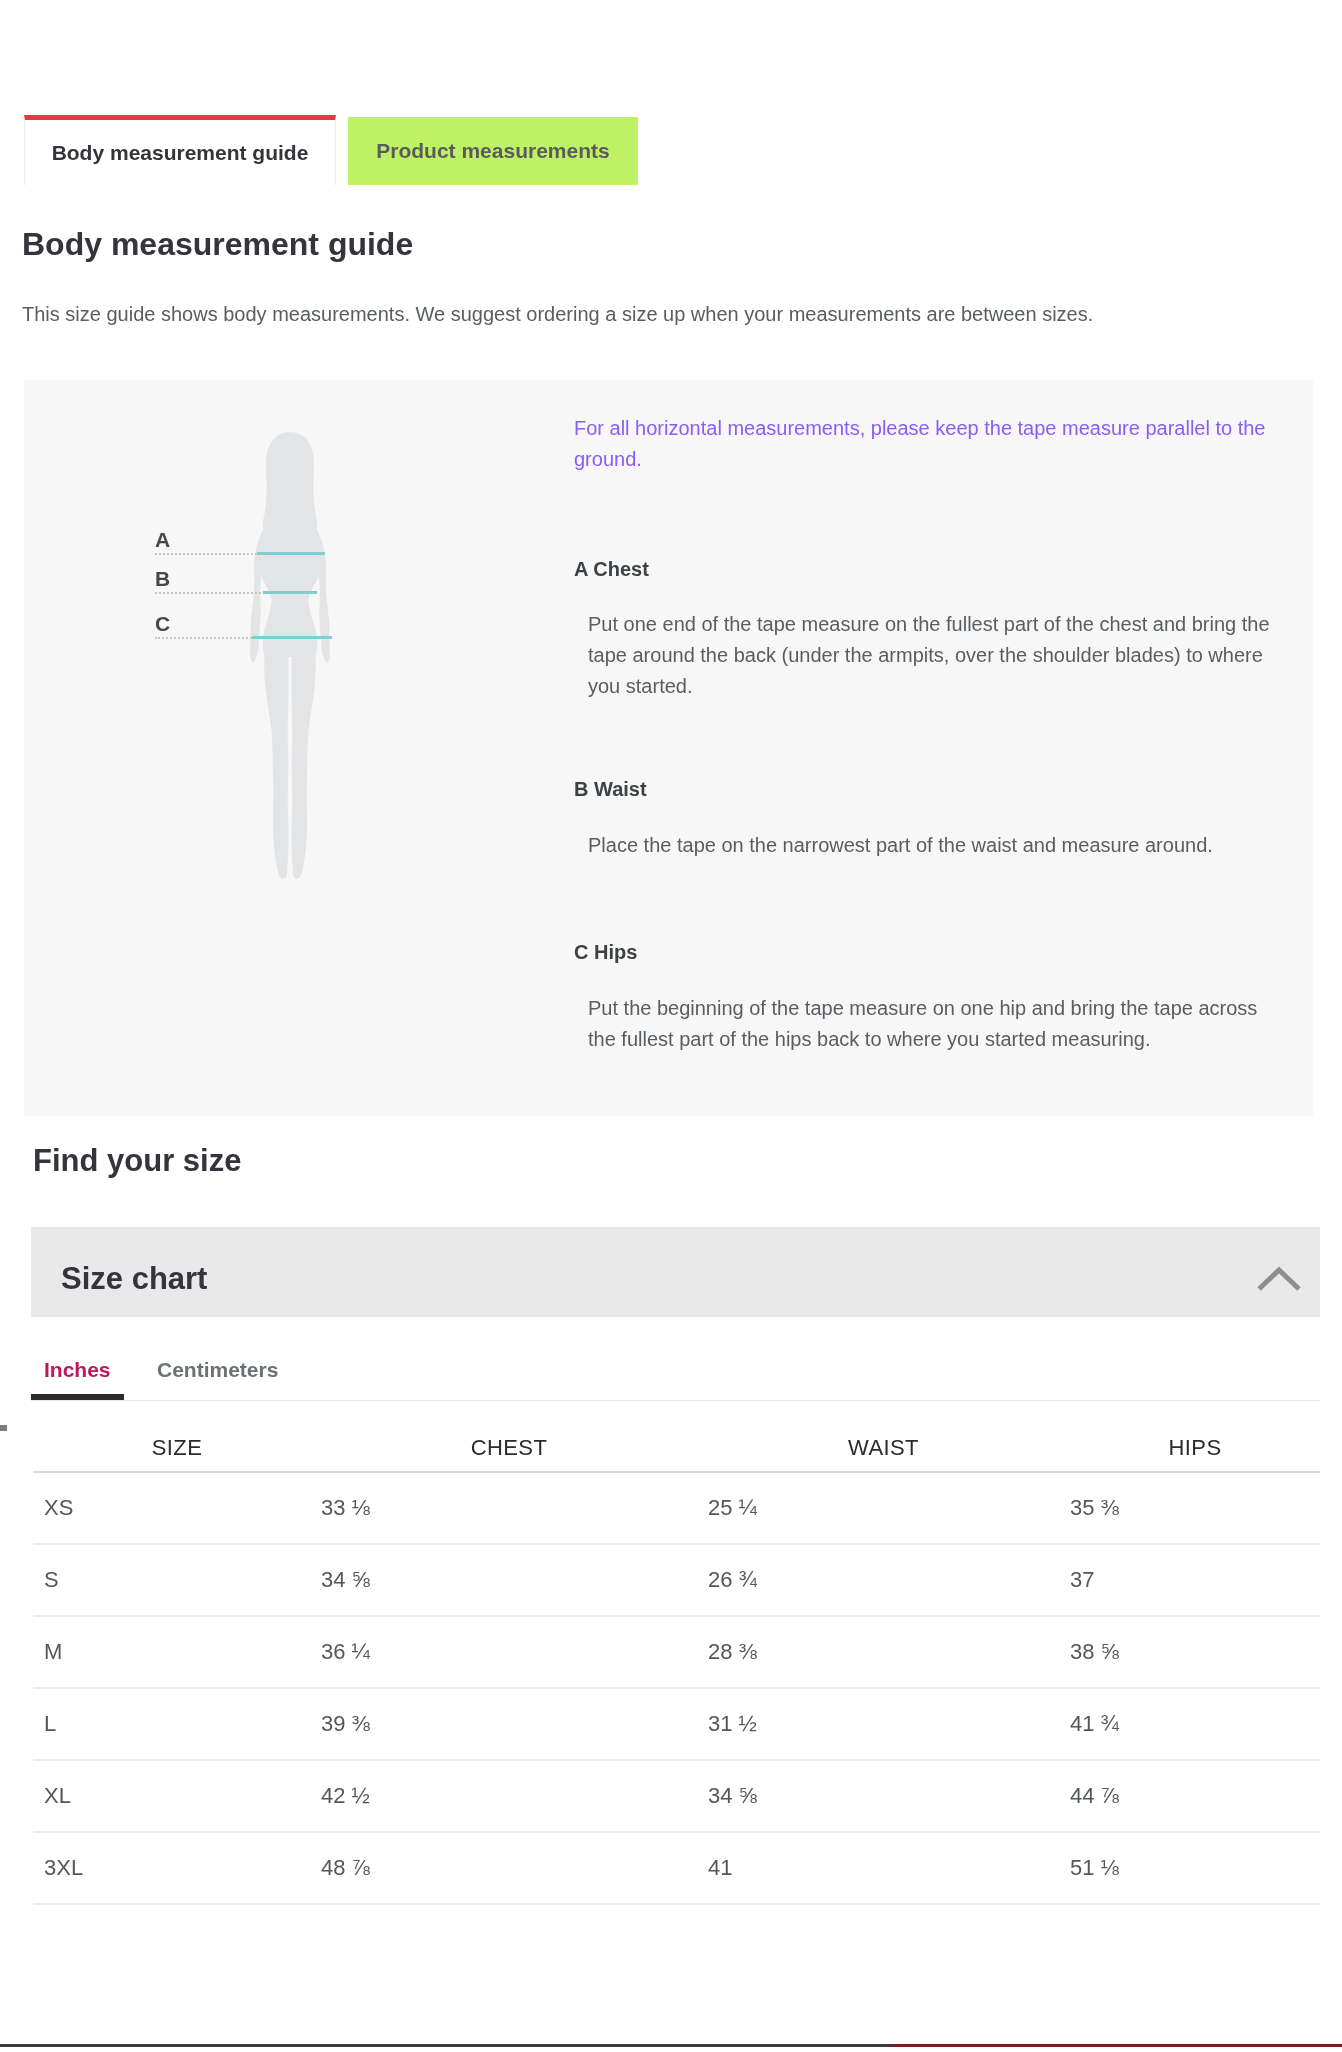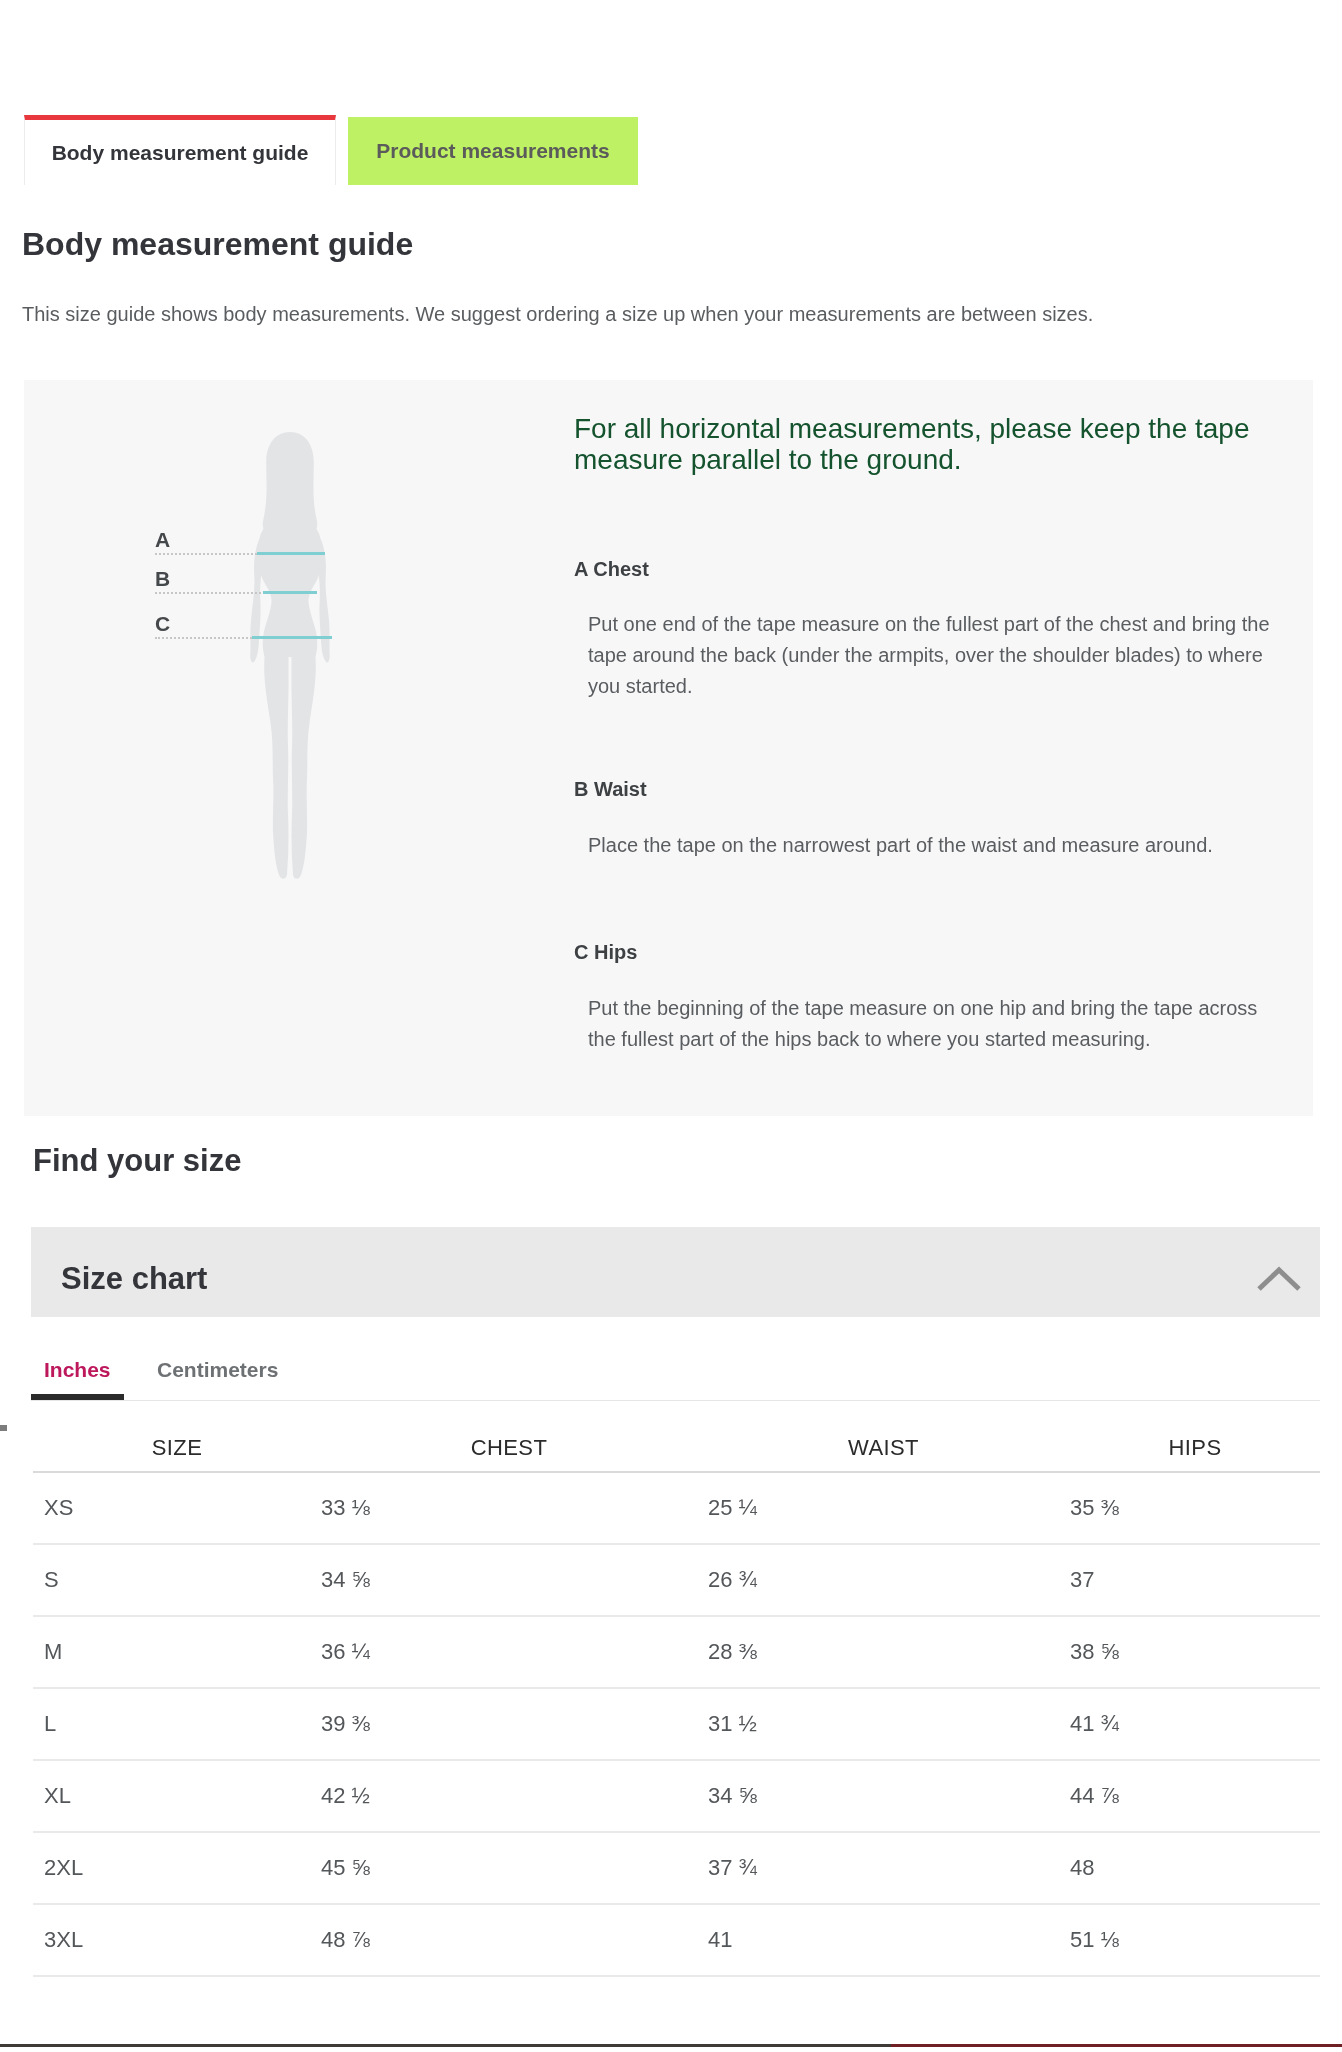--- a/index.html
+++ b/index.html
@@ -22,21 +22,21 @@
   
   .sec-h2 { position:absolute; top:226px; left:22px; font-size:32px; font-weight:bold; color:#33353a; }
   .sec-intro { position:absolute; top:303px; left:22px; width:1300px; font-size:20px; color:#5a5d60; }
 
   
   .panel { position:absolute; top:380px; left:24px; width:1289px; height:736px; background:#f7f7f8; }
   .fig { position:absolute; left:204px; top:48px; width:124px; height:461px; }
   .marker-label { position:absolute; font-size:21px; font-weight:bold; color:#45484b; }
   .leader { position:absolute; border-top:2px dotted #c6c6c6; height:0; }
   .tape { position:absolute; height:3px; background:#7fced2; }
-  .panel-note { position:absolute; left:550px; top:33px; width:700px; font-size:28px; line-height:31px; color:#14532d; }
+  .panel-note { position:absolute; left:550px; top:33px; width:700px; font-size:20px; line-height:31px; color:#8b5cf6; }
   .m-label { position:absolute; left:550px; font-size:20px; font-weight:bold; color:#3e4144; }
   .m-text { position:absolute; left:564px; width:700px; font-size:20px; line-height:31px; color:#5a5d60; }
 
   
   .find-size { position:absolute; top:1143px; left:33px; font-size:31px; font-weight:bold; color:#33353a; }
 
   
   .chart-bar { position:absolute; top:1227px; left:31px; width:1289px; height:90px; background:#e9e9ea; cursor:pointer; }
   .chart-bar-title { position:absolute; left:30px; top:34px; font-size:31px; font-weight:bold; color:#33353a; }
   .chevron { position:absolute; right:16px; top:38px; width:50px; height:28px; }
@@ -179,26 +179,20 @@
             <td>41 ¾</td>
           </tr>
 
           <tr>
             <td>XL</td>
             <td>42 ½</td>
             <td>34 ⅝</td>
             <td>44 ⅞</td>
           </tr>
 
-          <tr>
-            <td>2XL</td>
-            <td>45 ⅝</td>
-            <td>37 ¾</td>
-            <td>48</td>
-          </tr>
 
           <tr>
             <td>3XL</td>
             <td>48 ⅞</td>
             <td>41</td>
             <td>51 ⅛</td>
           </tr>
         </tbody>
     </table>
   </div>

